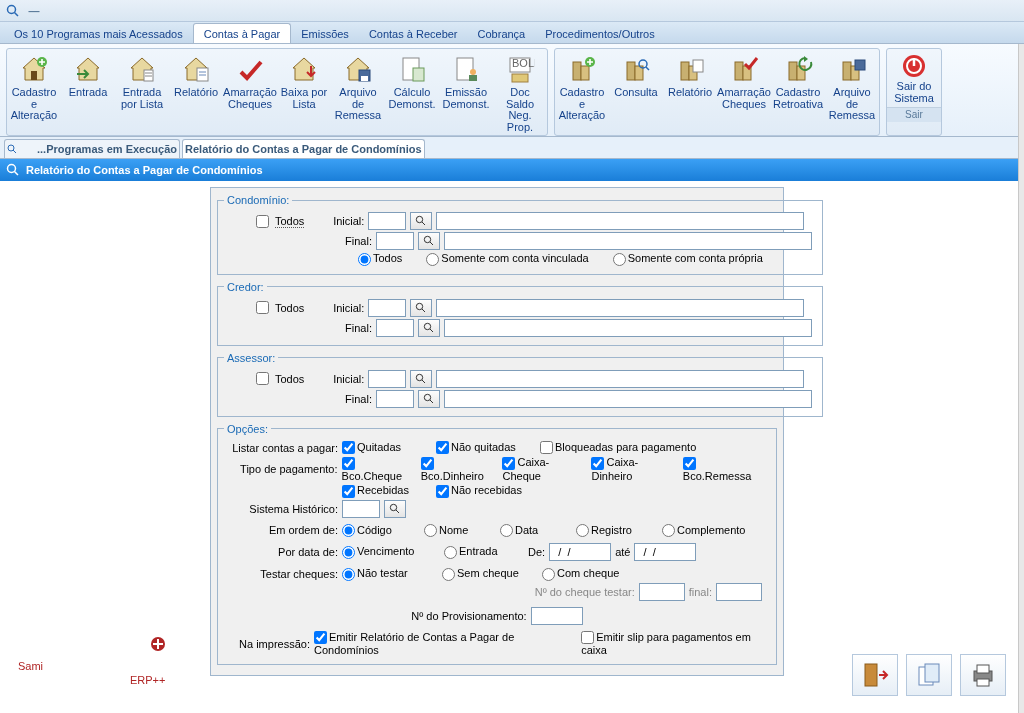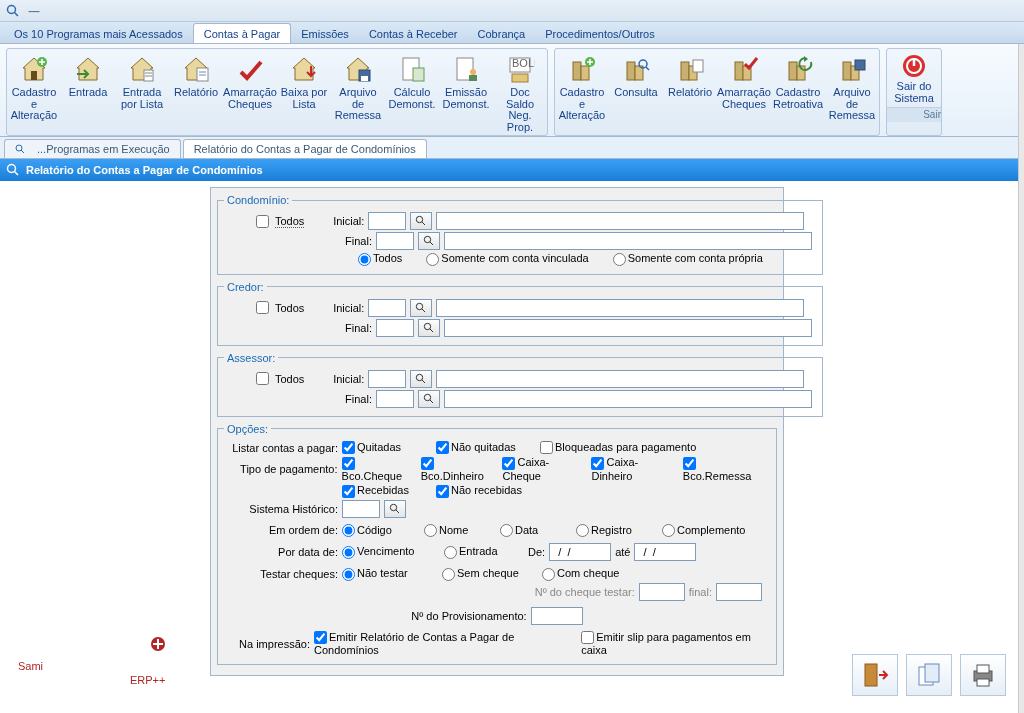--- a/index.html
+++ b/index.html
@@ -16,26 +16,26 @@
 .menubar .mitem { padding: 4px 10px 3px 10px; color: #15428b; cursor: default; }
 .menubar .mitem.active { background: #fff; border: 1px solid #a5b8cd; border-bottom: none; border-radius: 3px 3px 0 0; }
 
 
 .ribbon { background: linear-gradient(#f7fbff, #e6f0fa); border-bottom: 1px solid #a5b8cd; padding: 4px 6px 0 6px; display: flex; gap: 6px; }
 .rgroup { border: 1px solid #b5c8dd; border-radius: 3px; background: linear-gradient(#f0f6fc, #e0ebf6); display: flex; flex-direction: column; }
 .rgroup .items { display: flex; }
 .rbtn { width: 54px; padding: 4px 2px 2px 2px; display: flex; flex-direction: column; align-items: center; text-align: center; color: #15428b; cursor: default; }
 .rbtn .ricon { width: 32px; height: 32px; display:flex; align-items:center; justify-content:center; }
 .rbtn .rlabel { line-height: 1.05; margin-top: 2px; min-height: 24px; }
-.rgroup .glabel { text-align: right; color: #5a7a9a; font-size: 10px; padding: 1px 0 2px 0; background: #d5e3f1; border-top: 1px solid #c0d0e0; }
+.rgroup .glabel { text-align: center; color: #5a7a9a; font-size: 10px; padding: 1px 0 2px 0; background: #d5e3f1; border-top: 1px solid #c0d0e0; }
 .rgroup.exit .rbtn .ricon { width: 26px; height: 26px; }
 
 
 .subtabs { background: #e6f0fa; border-bottom: 1px solid #a5b8cd; height: 22px; display:flex; align-items:flex-end; padding: 0 4px; }
-.subtabs .stab { padding: 3px 10px; color: #3a5a7a; border: 1px solid #a5b8cd; border-bottom:none; margin-right:2px; background: #eef4fa; border-radius:3px 3px 0 0; cursor:default; display:flex; align-items:center; gap:12px; }
+.subtabs .stab { padding: 3px 2px; color: #3a5a7a; border: 1px solid #a5b8cd; border-bottom:none; margin-right:2px; background: #eef4fa; border-radius:3px 3px 0 0; cursor:default; display:flex; align-items:center; gap:20px;font-weight:bold; }
 .subtabs .stab.active { background: #fff; }
 
 
 .pagehdr { background: #1e90ff; background: linear-gradient(#3ba0f5, #1a7ed8); color:#fff; font-weight:bold; padding: 4px 6px; display:flex; align-items:center; gap:6px; }
 
 
 .form-area { padding: 6px 0 0 210px; }
 .panel { width: 574px; border:1px solid #9fb6cd; background:#f0f0f0; padding:4px 6px; }
 fieldset { border:1px solid #9fb6cd; margin: 2px 0 6px 0; padding: 4px 6px 6px 6px; position:relative; }
 fieldset legend { color:#1a6ab5; font-size:11px; padding:0 3px; }

